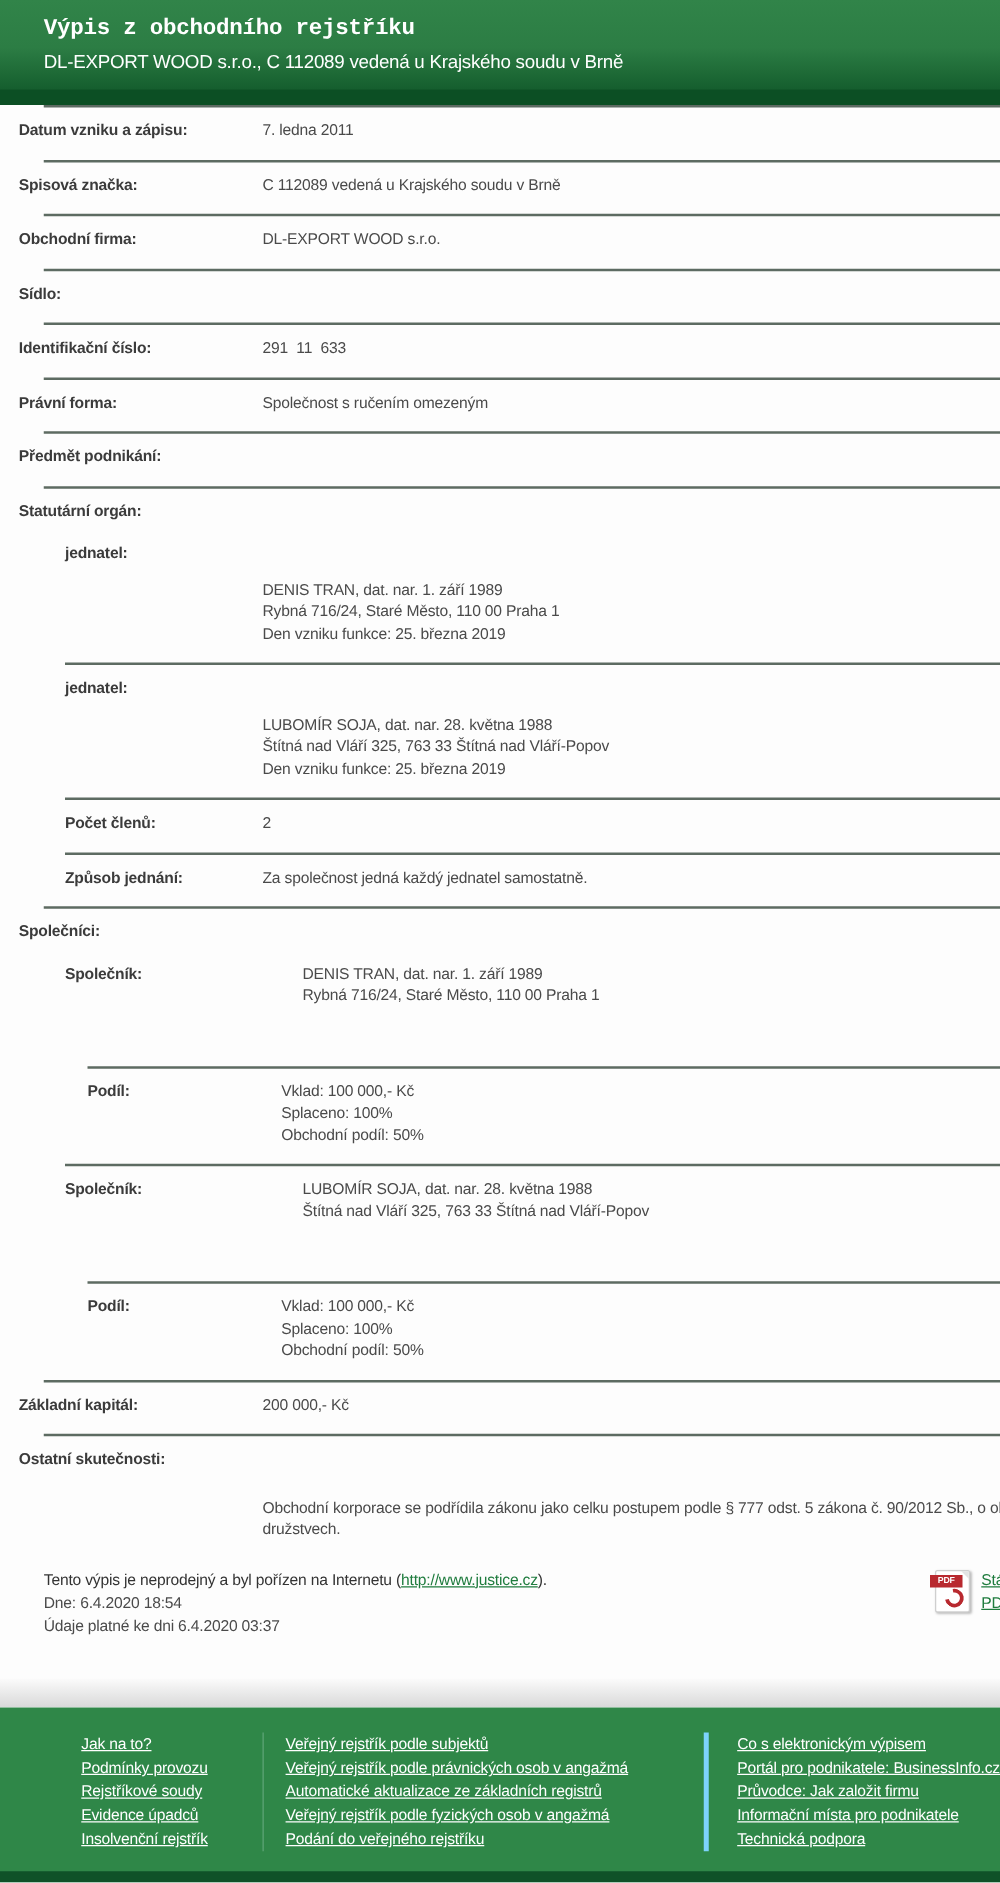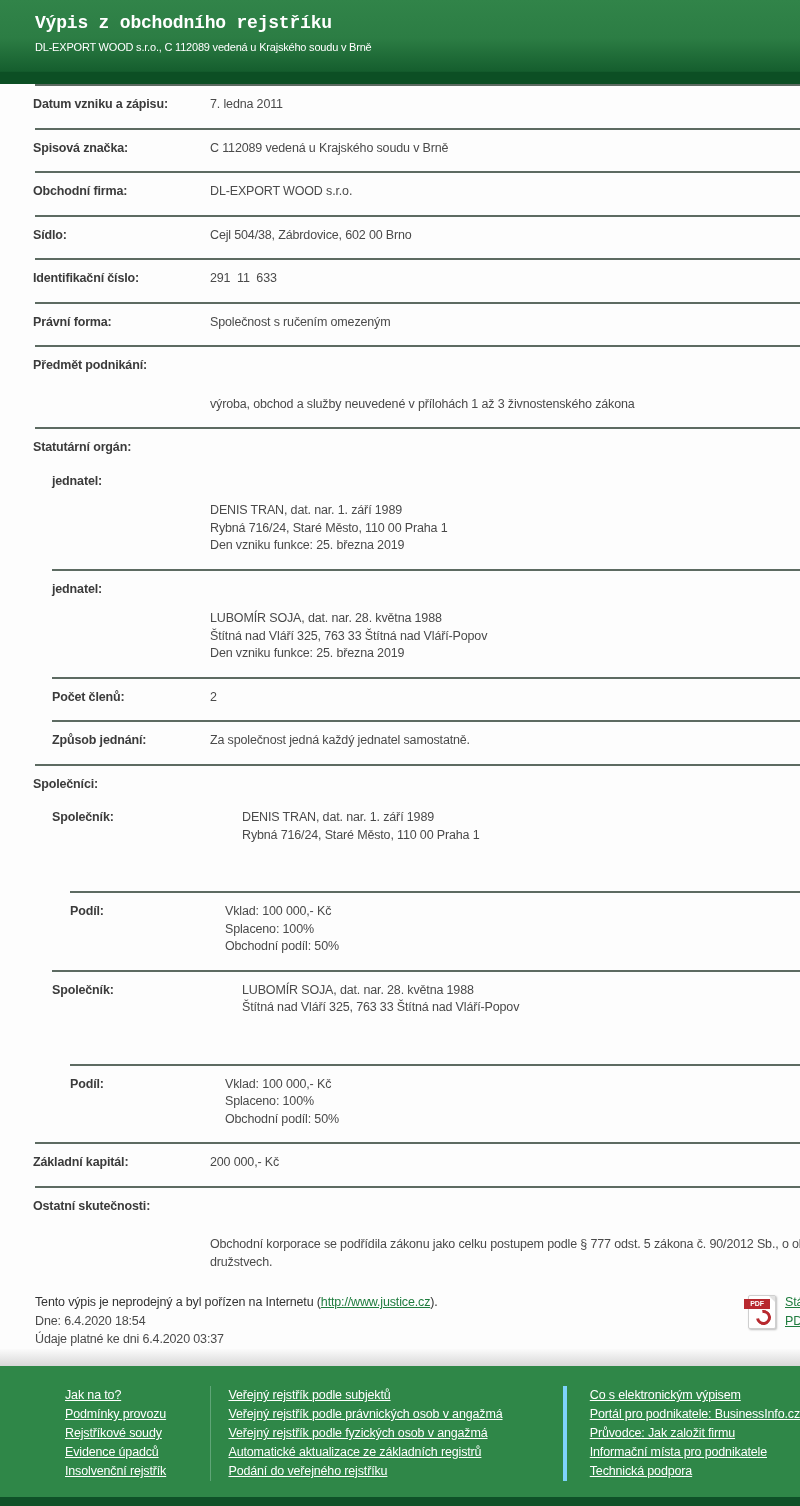--- a/index.html
+++ b/index.html
@@ -9,38 +9,38 @@
     background:#ffffff;
     font-family:"Liberation Sans",sans-serif;
     -webkit-font-smoothing:antialiased;
   }
   
   .hd{
     flex:none;height:84px;
     background:linear-gradient(180deg,#318449 0%,#2c7d44 45%,#155e2e 85%,#0c4f24 85.5%,#0c4f24 100%);
   }
   .hd-title{padding:13px 0 0 35px;font-size:18px;font-weight:bold;color:#fff;letter-spacing:-0.2px;font-family:Liberation Mono, monospace;}
-  .hd-sub{padding:8px 0 0 35px;font-size:11px;color:#fff;letter-spacing:-0.2px;}
+  .hd-sub{padding:8px 0 0 35px;font-size:15px;color:#fff;letter-spacing:-0.2px;}
   
   main{flex:1;overflow:hidden;display:flex;flex-direction:column;background:#fdfdfd;}
   a{color:#1f7c3e;}
   .back{margin:14px 0 6px 35px;font-size:12.5px;letter-spacing:-0.1px;}
   .sep{border-top:2px solid #5d6b62;}
   .sep.s0{margin-left:35px;}
   .sep.s1{margin-left:52px;}
   .sep.s2{margin-left:70px;}
   .row{
     display:grid;align-items:start;
     font-size:12.5px;color:#4a4a4a;letter-spacing:-0.15px;line-height:17.5px;
     padding:10px 0 14px;
   }
   .row.i0,.row.i1{grid-template-columns:210px 1fr;}
   .row.i2{grid-template-columns:225px 1fr;}
   .row .lbl{font-weight:bold;color:#3b3b3b;grid-column:1;white-space:pre;}
-  .i0 .lbl{padding-left:33px;}
+  .i0 .lbl{padding-left:15px;}
   .i1 .lbl{padding-left:52px;}
   .i2 .lbl{padding-left:70px;}
   .mode-inline .vals{grid-column:2;}
   .mode-block .vals{grid-column:1 / -1;padding-left:210px;}
   .mode-block.i0 .vals{margin-top:21px;}
   .mode-block.i1 .vals{margin-top:12px;}
   .mode-label{padding-bottom:6px;}
   .row.tall{padding-bottom:47px;gap:32px;}
   .vline{white-space:pre;}
   
@@ -91,44 +91,38 @@
       <div class="sep s0"></div>
       <div class="row mode-inline i0">
         <div class="lbl">Obchodní firma:</div>
         <div class="vals">
           <div class="vline">DL-EXPORT WOOD s.r.o.</div>
         </div>
       </div>
       <div class="sep s0"></div>
       <div class="row mode-inline i0">
         <div class="lbl">Sídlo:</div>
-        <div class="vals">
-          <div class="vline">Cejl 504/38, Zábrdovice, 602 00 Brno</div>
-        </div>
       </div>
       <div class="sep s0"></div>
       <div class="row mode-inline i0">
         <div class="lbl">Identifikační číslo:</div>
         <div class="vals">
           <div class="vline">291  11  633</div>
         </div>
       </div>
       <div class="sep s0"></div>
       <div class="row mode-inline i0">
         <div class="lbl">Právní forma:</div>
         <div class="vals">
           <div class="vline">Společnost s ručením omezeným</div>
         </div>
       </div>
       <div class="sep s0"></div>
       <div class="row mode-block i0">
         <div class="lbl">Předmět podnikání:</div>
-        <div class="vals">
-          <div class="vline">výroba, obchod a služby neuvedené v přílohách 1 až 3 živnostenského zákona</div>
-        </div>
       </div>
       <div class="sep s0"></div>
       <div class="row mode-label i0">
         <div class="lbl">Statutární orgán:</div>
       </div>
       <div class="row mode-block i1">
         <div class="lbl">jednatel:</div>
         <div class="vals">
           <div class="vline">DENIS TRAN, dat. nar. 1. září 1989</div>
           <div class="vline">Rybná 716/24, Staré Město, 110 00 Praha 1</div>
@@ -237,22 +231,22 @@
       <div class="fcol">
         <a href="#">Jak na to?</a>
         <a href="#">Podmínky provozu</a>
         <a href="#">Rejstříkové soudy</a>
         <a href="#">Evidence úpadců</a>
         <a href="#">Insolvenční rejstřík</a>
       </div>
       <div class="fcol">
         <a href="#">Veřejný rejstřík podle subjektů</a>
         <a href="#">Veřejný rejstřík podle právnických osob v angažmá</a>
+        <a href="#">Automatické aktualizace ze základních registrů</a>
         <a href="#">Veřejný rejstřík podle fyzických osob v angažmá</a>
-        <a href="#">Automatické aktualizace ze základních registrů</a>
         <a href="#">Podání do veřejného rejstříku</a>
       </div>
       <div class="fcol">
         <a href="#">Co s elektronickým výpisem</a>
         <a href="#">Portál pro podnikatele: BusinessInfo.cz</a>
         <a href="#">Průvodce: Jak založit firmu</a>
         <a href="#">Informační místa pro podnikatele</a>
         <a href="#">Technická podpora</a>
       </div>
     </div>

